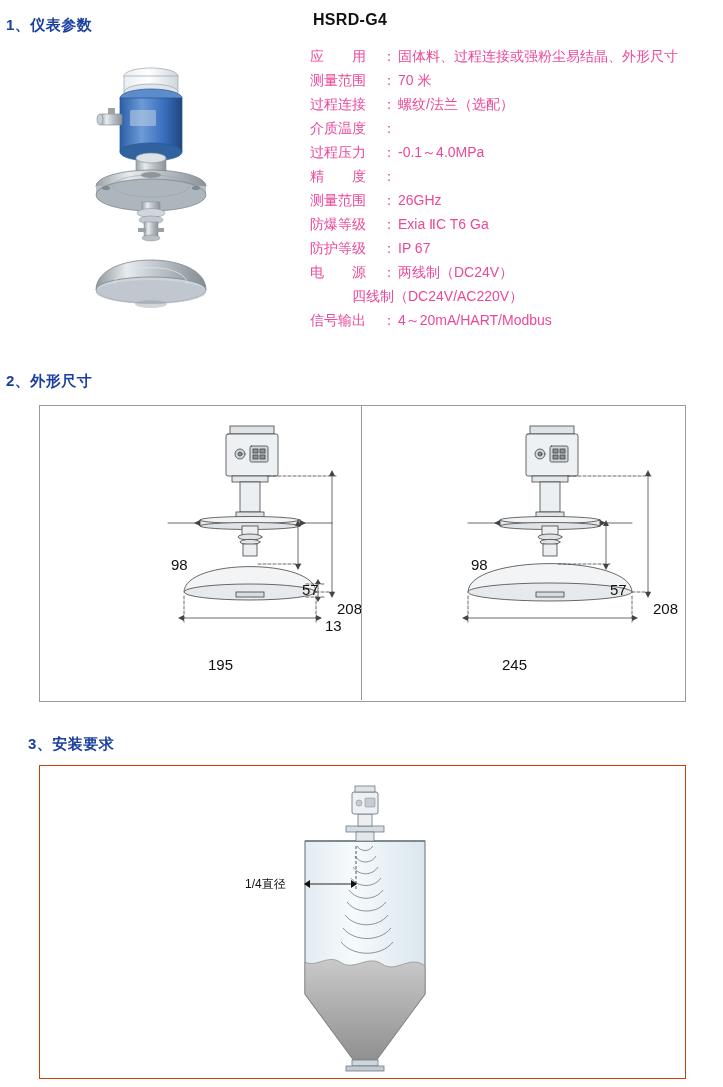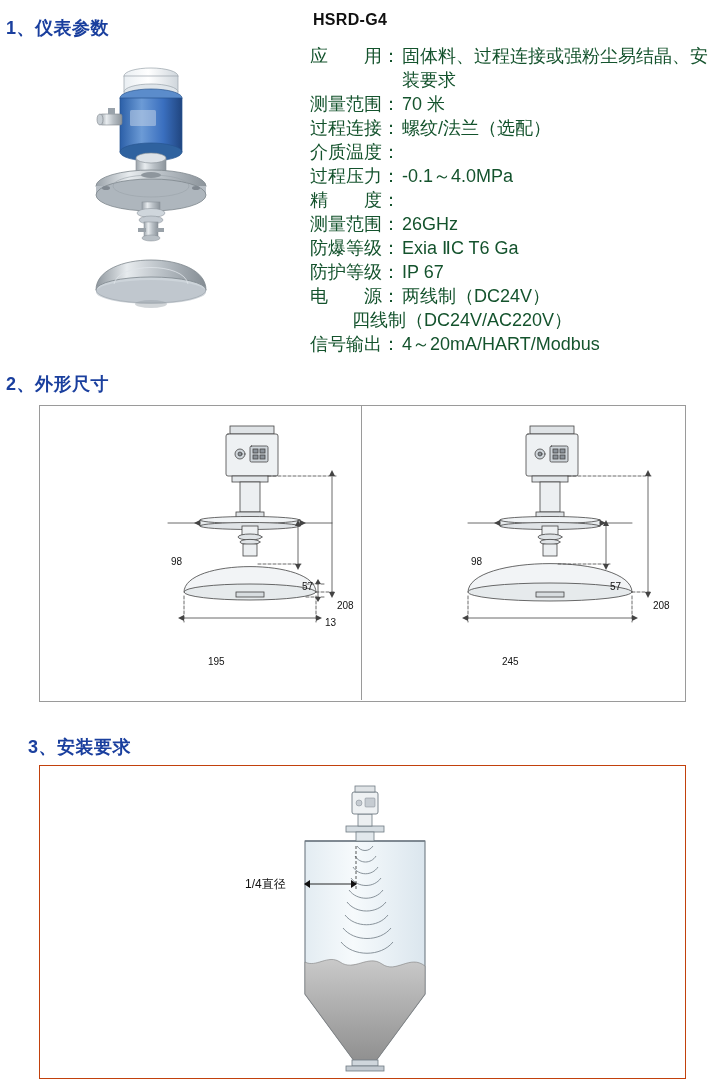--- a/index.html
+++ b/index.html
@@ -6,34 +6,34 @@
   body{
     width:723px;height:1087px;
     background:#ffffff;
     font-family:"Liberation Sans","DejaVu Sans",sans-serif;
     color:#1a1a1a;
     position:relative;
     overflow:hidden;
   }
   .section-title{
     color:#1a3f9e;
-    font-size:18px;
+    font-size:15px;
     font-weight:bold;
     letter-spacing:0.5px;
   }
   
   #sec1-title{position:absolute;left:6px;top:16px;}
   #model-title{
     position:absolute;left:313px;top:11px;
     font-size:16px;font-weight:bold;color:#111;
     letter-spacing:0.3px;
   }
   #spec-list{
     position:absolute;left:310px;top:44px;width:410px;
-    font-size:18px;line-height:24px;color:#14532d;
+    font-size:14px;line-height:24px;color:#ec4899;
   }
   .spec-row{display:flex;align-items:flex-start;}
   .spec-label{
     width:72px;flex:0 0 72px;
     display:flex;justify-content:space-between;
   }
   .spec-label.plain{display:block;}
   .spec-colon{margin:0 2px 0 0;}
   .spec-value{flex:1 1 auto;}
   .spec-cont{margin-left:42px;}
@@ -54,21 +54,21 @@
     width:1px;height:295px;background:#9a9a9a;
   }
   
   #sec3-title{position:absolute;left:6px;top:735px;margin-left:22px;}
   #inst-box{
     position:absolute;left:39px;top:765px;
     width:645px;height:312px;
     border:1px solid #c2410c;background:#fff;
   }
   .dim-label{
-    position:absolute;font-size:10px;color:#111;
+    position:absolute;font-size:15px;color:#111;
     font-family:"Liberation Sans",sans-serif;
   }
   svg{display:block;}
 </style>
 </head>
 <body>
 
 <div class="section-title" id="sec1-title">1、仪表参数</div>
 
 <div id="model-title">HSRD-G4</div>
@@ -140,21 +140,21 @@
   <ellipse cx="73" cy="240" rx="55" ry="12" fill="#b9c0c7" opacity="0.65"></ellipse>
   <path d="M36 232 C 40 210, 106 210, 110 232" fill="none" stroke="#dfe4e8" stroke-width="1" opacity="0.8"></path>
   <ellipse cx="73" cy="252" rx="16" ry="4" fill="#9aa2a9" opacity="0.45"></ellipse>
 </svg>
 </div>
 
 <div id="spec-list">
   <div class="spec-row">
     <span class="spec-label plain">应　　用</span>
     <span class="spec-colon">：</span>
-    <span class="spec-value">固体料、过程连接或强粉尘易结晶、安装要求</span>
+    <span class="spec-value">固体料、过程连接或强粉尘易结晶、外形尺寸</span>
   </div>
   <div class="spec-row">
     <span class="spec-label plain">测量范围</span>
     <span class="spec-colon">：</span>
     <span class="spec-value">70 米</span>
   </div>
   <div class="spec-row">
     <span class="spec-label plain">过程连接</span>
     <span class="spec-colon">：</span>
     <span class="spec-value">螺纹/法兰（选配）</span>

